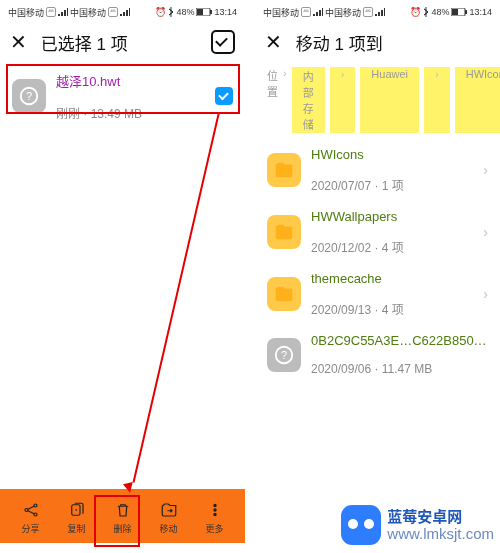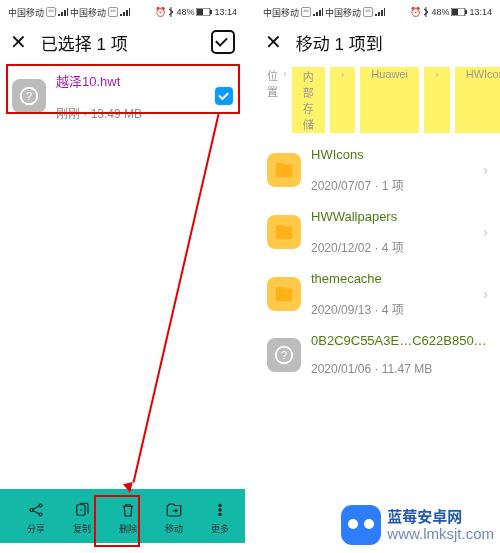--- a/index.html
+++ b/index.html
@@ -30,21 +30,21 @@
   .meta .sub{font-size:12px;color:#8a8a8a;margin-top:14px}
   .check{width:18px;height:18px;border-radius:4px;background:#0a9bff;position:relative;flex-shrink:0}
   .check:after{content:"";position:absolute;left:4px;top:5px;width:7px;height:4px;border-left:2px solid #fff;border-bottom:2px solid #fff;transform:rotate(-45deg)}
   .chev{color:#c3c3c3;font-size:14px;flex-shrink:0}
   
   .crumbs{display:flex;gap:5px;padding:4px 12px 6px;font-size:11px}
   .crumbs .c{color:#9a9a9a}
   .crumbs .hl{background:#fff36a;padding:1px 11px}
   .crumbs .arr{color:#c0c0c0}
   
-  .bottom{position:absolute;bottom:10px;left:0;right:0;height:50px;background:#14b8a6;display:flex;align-items:center;justify-content:flex-end;padding:4px 2px 0}
+  .bottom{position:absolute;bottom:10px;left:0;right:0;height:50px;background:#f97316;display:flex;align-items:center;justify-content:center;padding:4px 2px 0}
   .bbtn{display:flex;flex-direction:column;align-items:center;gap:3px;font-size:9px;color:#333;width:46px}
   .bbtn svg{width:18px;height:18px;stroke:#222;fill:none;stroke-width:1.6}
   
   .anno{position:absolute;border:2px solid #e40000;pointer-events:none;box-sizing:border-box}
   .anno.sel-box{left:6px;top:64px;width:234px;height:50px}
   .anno.move-box{left:94px;bottom:6px;width:46px;height:52px}
   
   .diagonal{position:absolute;width:2px;height:380px;left:218px;top:112px;background:#e40000;transform-origin:top left;transform:rotate(13deg);pointer-events:none}
   .diag-arrow{position:absolute;left:124px;bottom:60px;width:0;height:0;border-left:5px solid transparent;border-right:5px solid transparent;border-top:10px solid #e40000;pointer-events:none;transform:rotate(-13deg)}
   
@@ -255,21 +255,21 @@
     </div>
     <div class="row">
       <div class="thumb file">
         <svg viewBox="0 0 24 24">
             <circle cx="12" cy="12" r="9" fill="none" stroke="#fff" stroke-width="2"></circle>
             <text x="12" y="16" text-anchor="middle" fill="#fff" font-size="12">?</text>
           </svg>
       </div>
       <div class="meta">
         <div class="name">0B2C9C55A3E…C622B850.hwt</div>
-        <div class="sub">2020/01/06 · 11.47 MB</div>
+        <div class="sub">2020/09/06 · 11.47 MB</div>
       </div>
     </div>
   </div>
 
   <div class="wm">
     <div class="logo"></div>
     <div class="txt">
       <span class="cn">蓝莓安卓网</span>
       <span class="url">www.lmksjt.com</span>
     </div>

